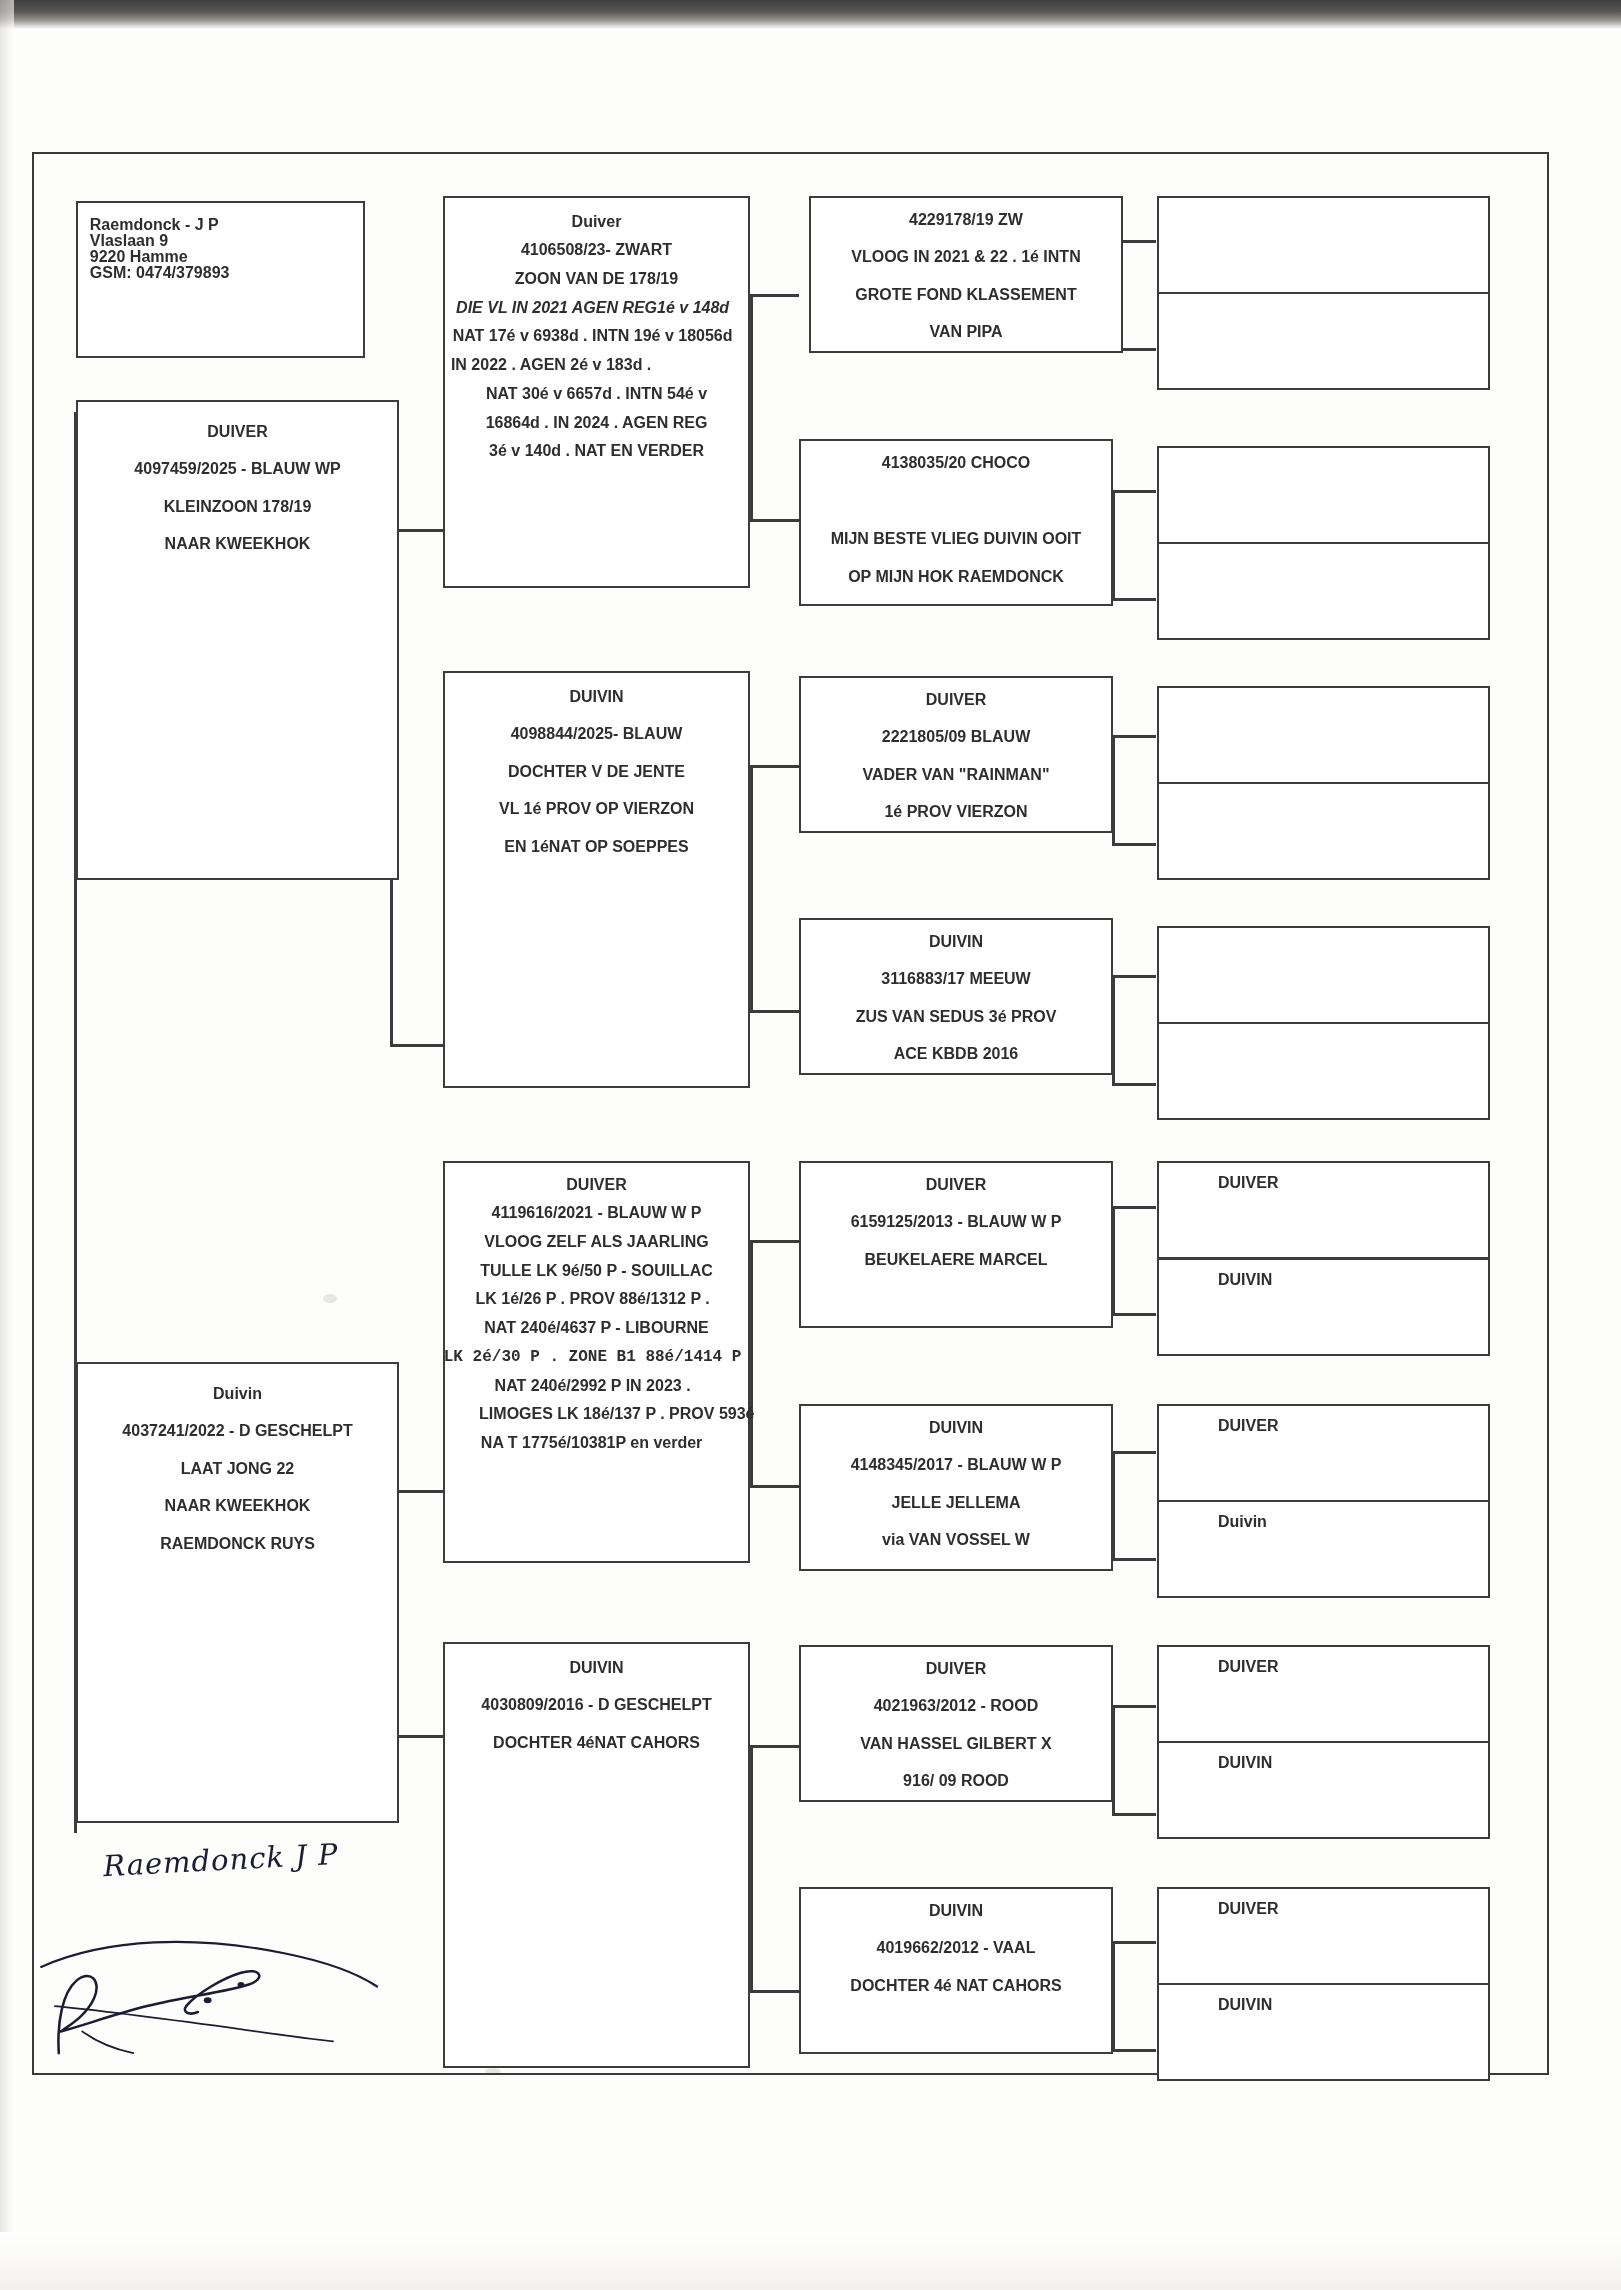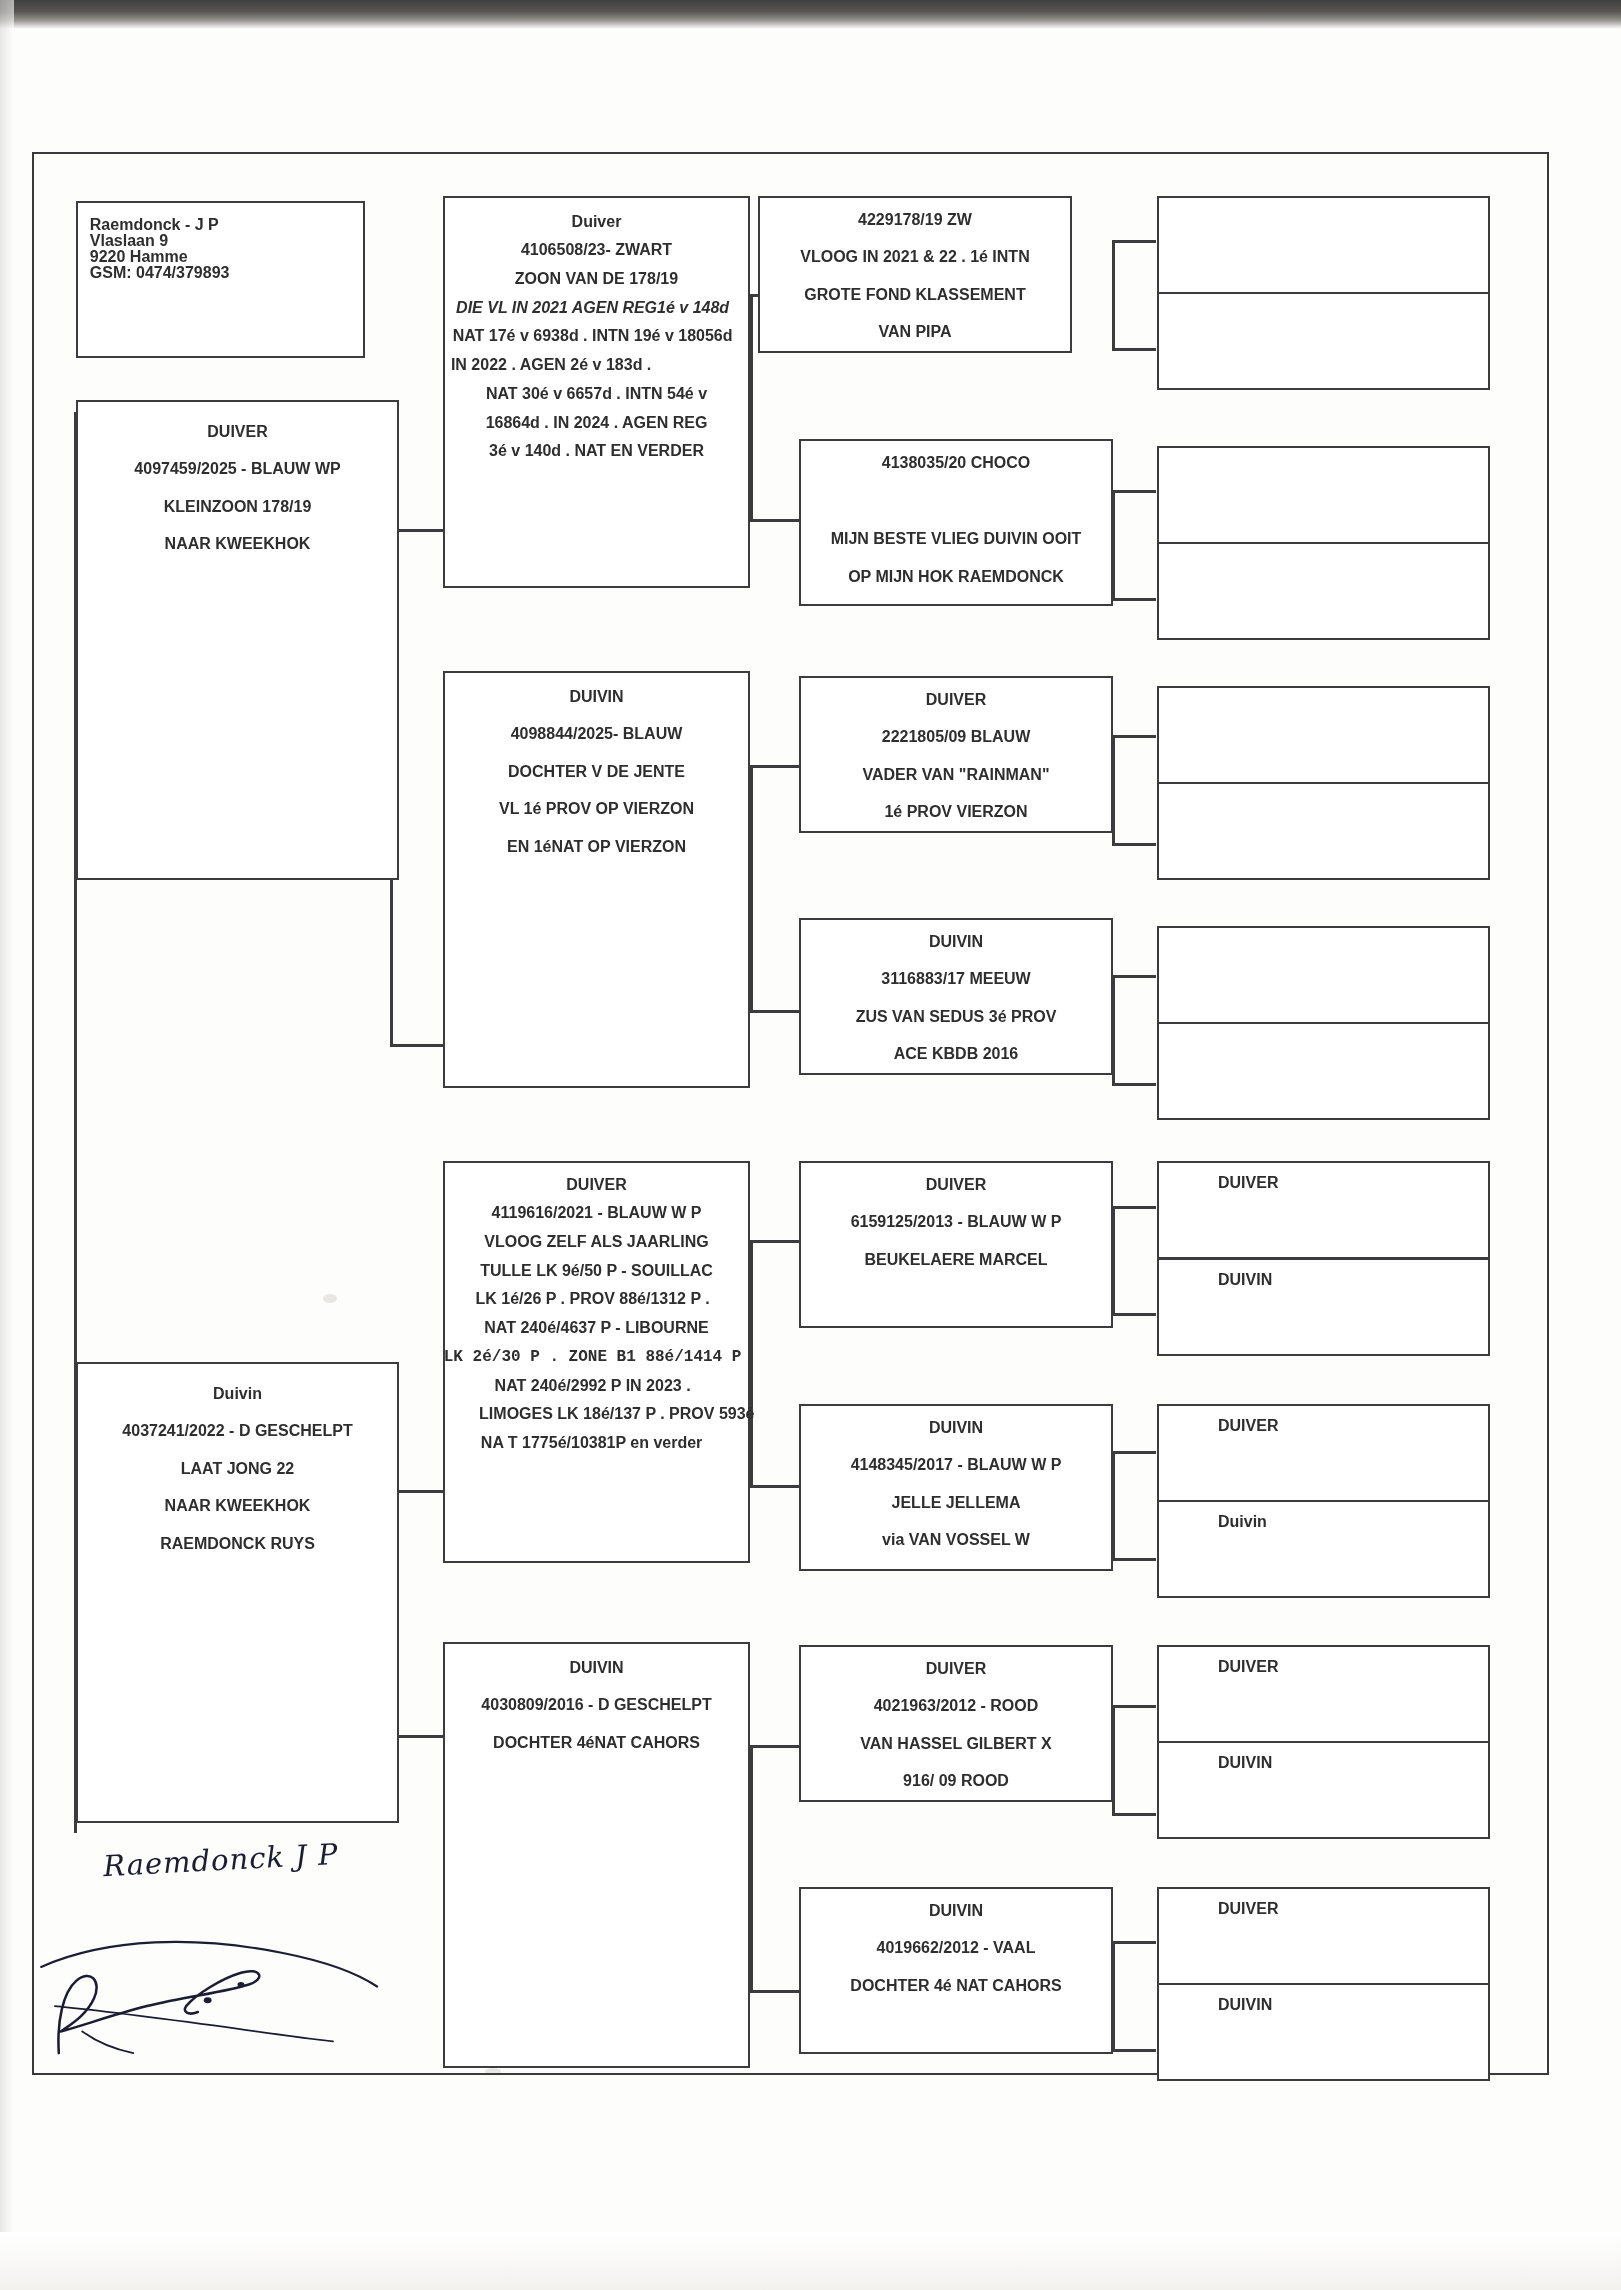--- a/index.html
+++ b/index.html
@@ -231,21 +231,21 @@
     <span class="ln">NAT 30é v 6657d  . INTN 54é v</span>
     <span class="ln">16864d . IN 2024 . AGEN REG</span>
     <span class="ln">3é v 140d . NAT  EN VERDER</span>
   </div>
 
   <div class="box sp1" style="left:443px;top:671px;width:307px;height:417px;padding-top:15.7px;">
     <span class="ln">DUIVIN</span>
     <span class="ln">4098844/2025- BLAUW</span>
     <span class="ln">DOCHTER V DE JENTE</span>
     <span class="ln">VL  1é  PROV OP VIERZON</span>
-    <span class="ln">EN  1éNAT OP VIERZON</span>
+    <span class="ln">EN  1éNAT OP SOEPPES</span>
   </div>
 
   <div class="box sp2 overflow" style="left:443px;top:1161px;width:307px;height:402px;padding-top:13.7px;">
     <span class="ln">DUIVER</span>
     <span class="ln">4119616/2021 - BLAUW W P</span>
     <span class="ln">VLOOG  ZELF  ALS  JAARLING</span>
     <span class="ln">TULLE LK 9é/50 P - SOUILLAC</span>
     <span class="ln" style="margin-left:-7.8px;">LK 1é/26 P . PROV 88é/1312 P .</span>
     <span class="ln">NAT 240é/4637 P - LIBOURNE</span>
     <span class="ln" style="margin-left:-7.8px;font-family:Liberation Mono, monospace;">LK 2é/30 P . ZONE B1 88é/1414 P</span>
@@ -253,21 +253,21 @@
     <span class="ln" style="margin-left:-7.8px;padding-left:36px;">LIMOGES LK 18é/137 P . PROV 593é</span>
     <span class="ln" style="margin-left:-9.8px;">NA T 1775é/10381P  en verder</span>
   </div>
 
   <div class="box sp1" style="left:443px;top:1642px;width:307px;height:426px;padding-top:15.7px;">
     <span class="ln">DUIVIN</span>
     <span class="ln">4030809/2016 - D  GESCHELPT</span>
     <span class="ln">DOCHTER  4éNAT CAHORS</span>
   </div>
 
-  <div class="box sp1" style="left:758px;top:196px;width:314px;height:157px;padding-top:13.7px;">
+  <div class="box sp1" style="left:809px;top:196px;width:314px;height:157px;padding-top:13.7px;">
     <span class="ln">4229178/19 ZW</span>
     <span class="ln">VLOOG IN 2021 &amp; 22 . 1é INTN</span>
     <span class="ln">GROTE FOND  KLASSEMENT</span>
     <span class="ln">VAN  PIPA</span>
   </div>
 
   <div class="box sp1" style="left:799px;top:439px;width:314px;height:167px;padding-top:13.7px;">
     <span class="ln">4138035/20 CHOCO</span>
     <span class="ln" style="height:17.6px;"></span>
     <span class="ln">MIJN BESTE VLIEG DUIVIN OOIT</span>

